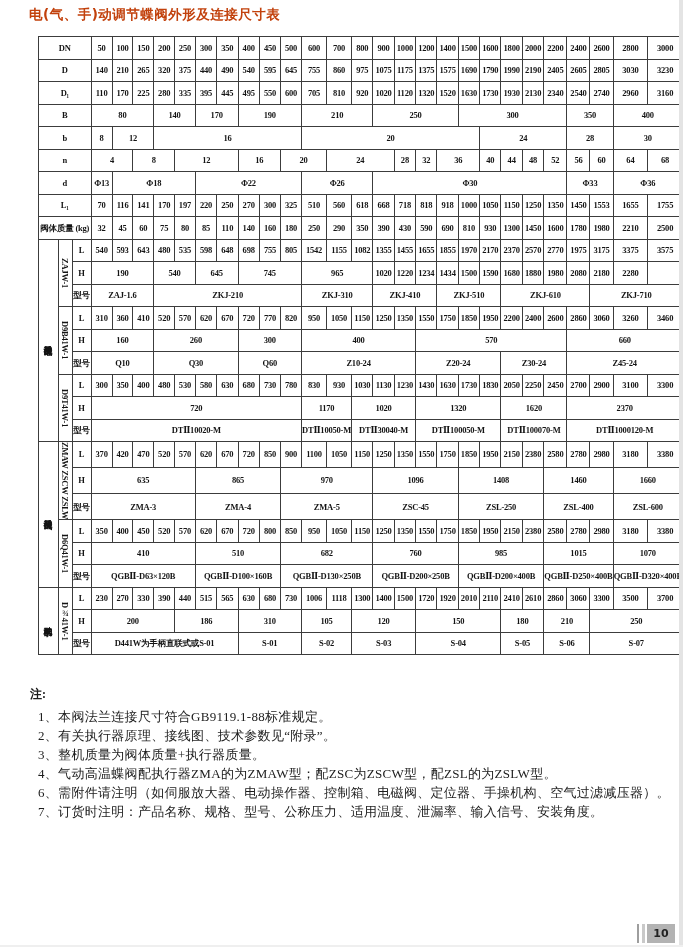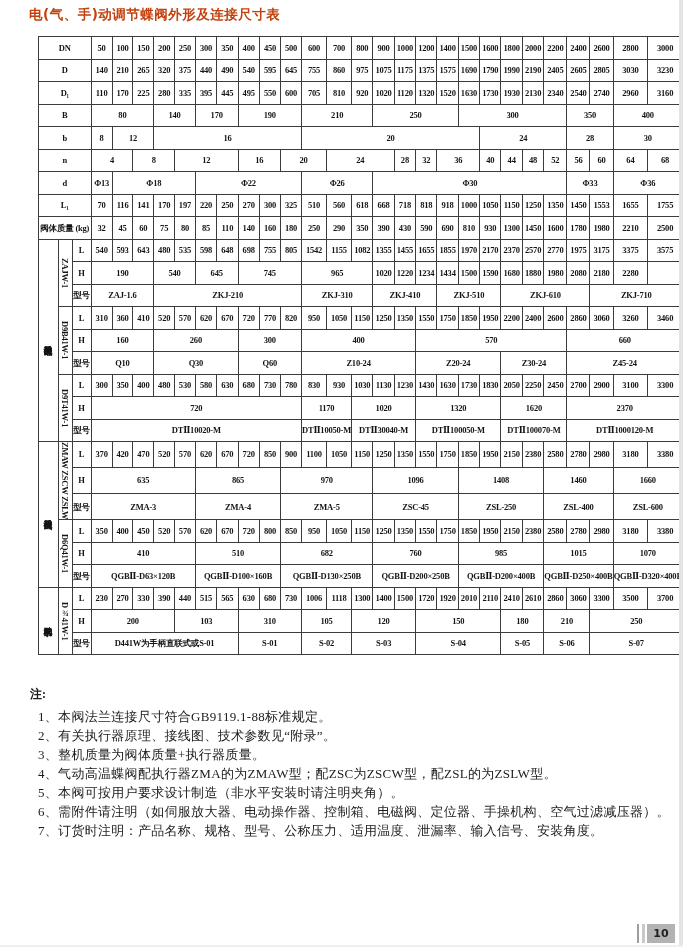--- a/index.html
+++ b/index.html
@@ -576,21 +576,21 @@
           <td>2610</td>
           <td>2860</td>
           <td>3060</td>
           <td>3300</td>
           <td>3500</td>
           <td>3700</td>
         </tr>
         <tr>
           <td class="sub">H</td>
           <td colspan="4">200</td>
-          <td colspan="3">103</td>
+          <td colspan="3">186</td>
           <td colspan="3">310</td>
           <td colspan="2">105</td>
           <td colspan="3">120</td>
           <td colspan="4">150</td>
           <td colspan="2">180</td>
           <td colspan="2">210</td>
           <td colspan="3">250</td>
         </tr>
         <tr>
           <td class="sub">型号</td>
@@ -606,21 +606,20 @@
       </tbody>
   </table>
 
   <div class="notes">
     <div class="notes-heading">注:</div>
     <div>
         <div class="note-item">1、本阀法兰连接尺寸符合GB9119.1-88标准规定。</div>
         <div class="note-item">2、有关执行器原理、接线图、技术参数见“附录”。</div>
         <div class="note-item">3、整机质量为阀体质量+执行器质量。</div>
         <div class="note-item">4、气动高温蝶阀配执行器ZMA的为ZMAW型；配ZSC为ZSCW型，配ZSL的为ZSLW型。</div>
-        <div class="note-item">5、本阀可按用户要求设计制造（非水平安装时请注明夹角）。</div>
         <div class="note-item">6、需附件请注明（如伺服放大器、电动操作器、控制箱、电磁阀、定位器、手操机构、空气过滤减压器）。</div>
         <div class="note-item">7、订货时注明：产品名称、规格、型号、公称压力、适用温度、泄漏率、输入信号、安装角度。</div>
       </div>
   </div>
 
   <div class="edge-right"></div>
   <div class="edge-bottom"></div>
   <div class="binding-bar-1"></div>
   <div class="binding-bar-2"></div>
   <div class="page-number-box">10</div>

